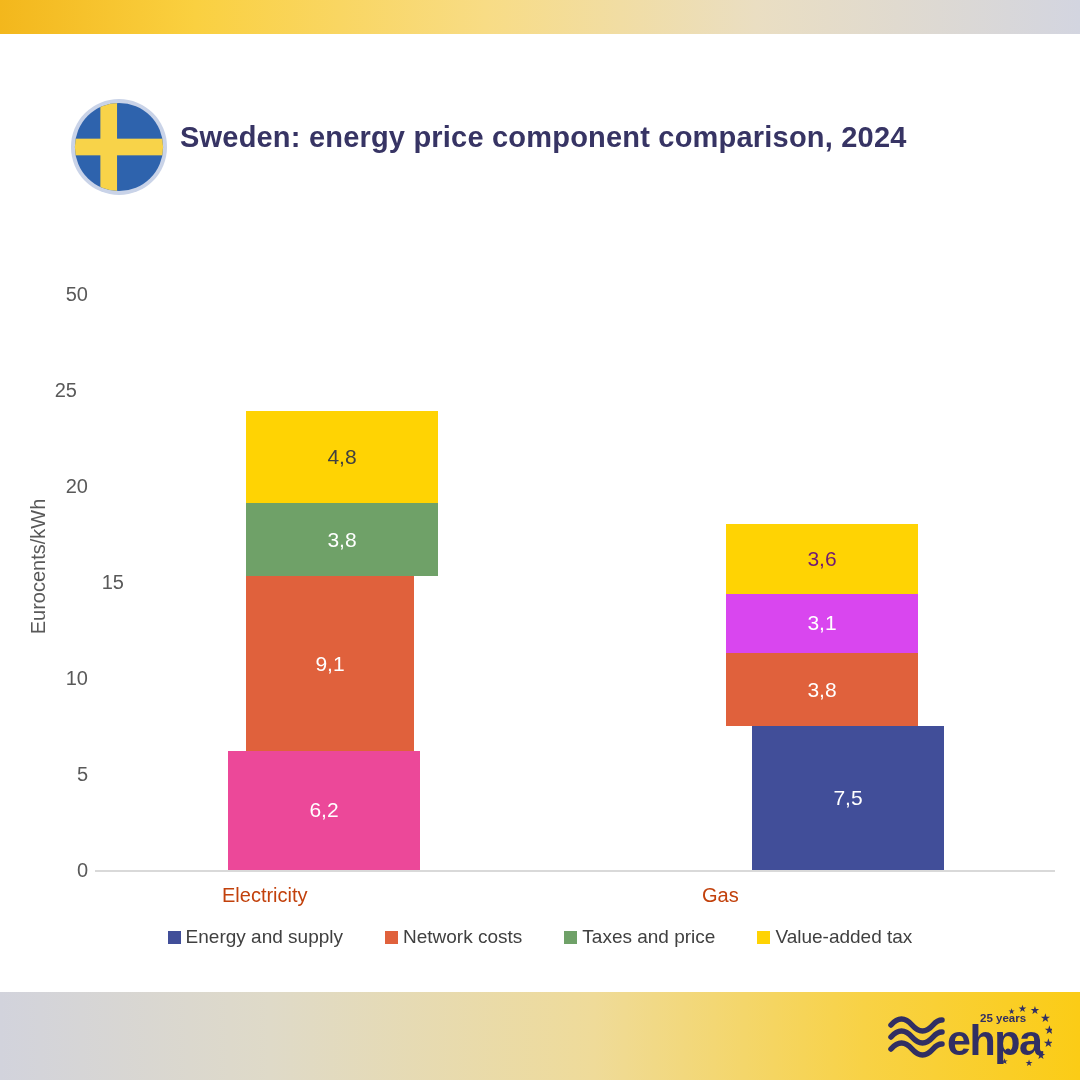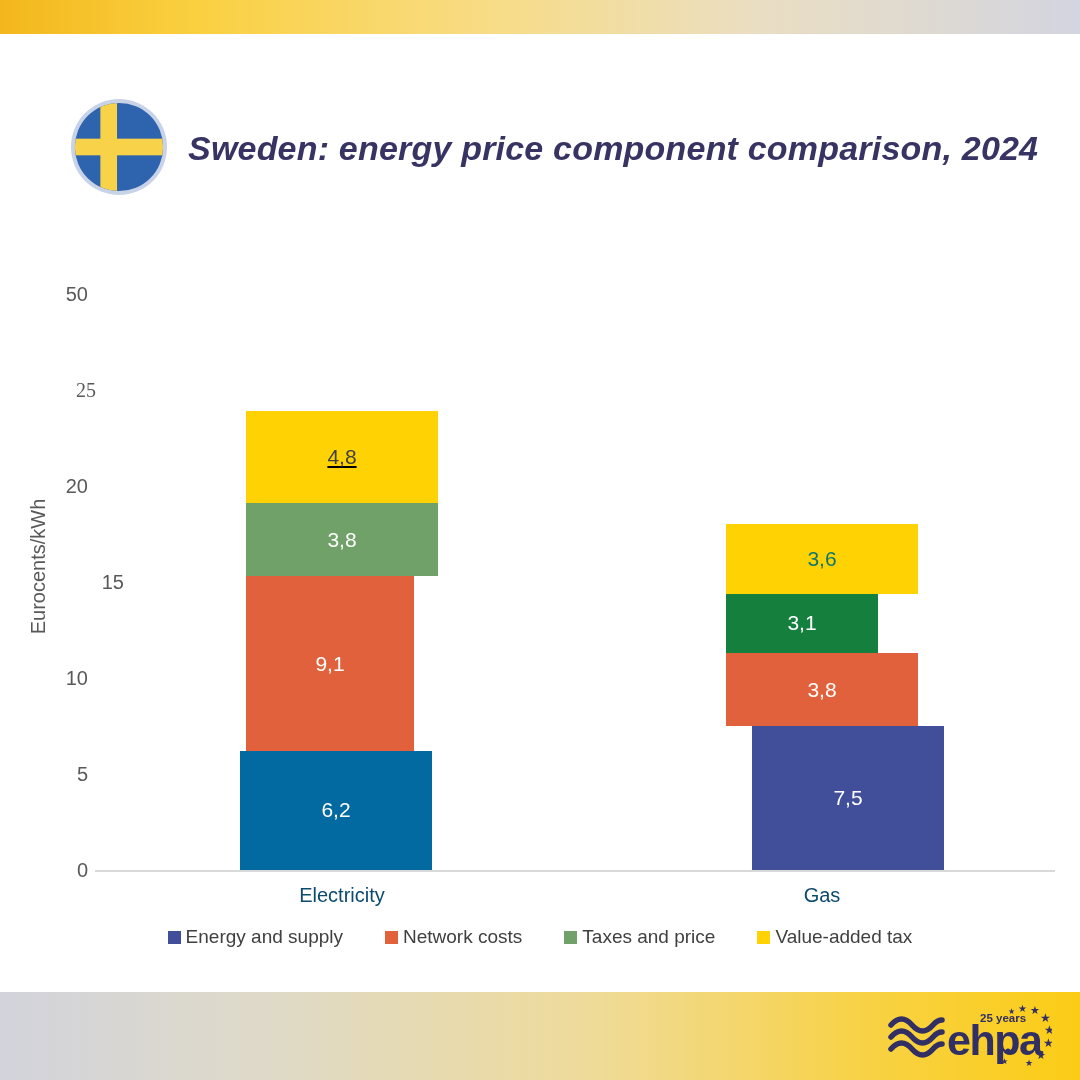--- a/index.html
+++ b/index.html
@@ -8,40 +8,40 @@
     background:#ffffff;
     font-family:"Liberation Sans","DejaVu Sans",sans-serif;
   }
   .band{position:absolute;left:0;width:1080px;}
   .band.top{top:0;height:34px;
     background:linear-gradient(to right,#F3B71C 0%,#FAD040 18%,#F8DC85 45%,#EADEC2 70%,#D3D5E0 100%);}
   .band.bottom{top:992px;height:88px;
     background:linear-gradient(to right,#D2D3DC 0%,#DFDAC8 25%,#EFDB99 55%,#F8D245 80%,#FBCC16 100%);}
   .flag-wrap{position:absolute;left:70px;top:98px;width:98px;height:98px;}
   .page-title{
-    position:absolute;left:180px;top:121px;margin:8px;
-    font-size:34px;font-weight:bold;color:#373464;letter-spacing:0.2px;font-style:italic;
+    position:absolute;left:180px;top:121px;margin:0;
+    font-size:29px;font-weight:bold;color:#373464;letter-spacing:0.2px;
   }
   
   .chart{position:absolute;left:0;top:0;width:1080px;height:1080px;}
   .y-axis-title{
     position:absolute;left:-62px;top:555px;width:200px;text-align:center;
     transform:rotate(-90deg);transform-origin:center;
     font-size:20px;color:#595959;
   }
   .tick-label{
     position:absolute;width:52px;text-align:right;
     font-size:20px;color:#595959;line-height:22px;
   }
   .axis-line{position:absolute;left:95px;top:870px;width:960px;height:2px;background:#D9D9D9;}
   .bar-seg{position:absolute;display:flex;align-items:center;justify-content:center;}
   .seg-label{font-size:21px;}
   .cat-label{
-    position:absolute;top:884px;width:240px;text-align:center;
-    font-size:20px;color:#0c4a6e;
+    position:absolute;top:884px;width:240px;text-align:left;
+    font-size:20px;color:#c2410c;
   }
   .legend{
     position:absolute;left:0;top:926px;width:1080px;
     display:flex;justify-content:center;gap:42px;
   }
   .legend-item{display:flex;align-items:center;gap:5px;}
   .legend-swatch{width:13px;height:13px;display:inline-block;}
   .legend-label{font-size:19px;color:#404040;}
   .ehpa-logo{position:absolute;right:28px;top:10px;width:168px;height:68px;}
 </style>
@@ -49,48 +49,48 @@
 <body>
 
 <div class="chart">
   <div class="y-axis-title">Eurocents/kWh</div>
   <div id="ticks">
       <div class="tick-label" style="left: 36px; top: 859px;">0</div>
       <div class="tick-label" style="left: 36px; top: 763px;">5</div>
       <div class="tick-label" style="left: 36px; top: 667px;">10</div>
       <div class="tick-label" style="left: 36px; top: 571px; padding-left: 36px;">15</div>
       <div class="tick-label" style="left: 36px; top: 475px;">20</div>
-      <div class="tick-label" style="left: 44px; top: 379px; font-family: Liberation Serif, serif;">25</div>
+      <div class="tick-label" style="left: 25px; top: 379px;">25</div>
       <div class="tick-label" style="left: 36px; top: 283px;">50</div>
     </div>
   <div class="axis-line"></div>
   <div id="bars">
-      <div class="bar-seg" style="left: 240px; width: 192px; top: 750.96px; height: 119.04px; background: #0369a1;">
+      <div class="bar-seg" style="left: 228px; width: 192px; top: 750.96px; height: 119.04px; background: #ec4899;">
         <span class="seg-label" style="color: rgb(255, 255, 255);">6,2</span>
       </div>
       <div class="bar-seg" style="left: 246px; width: 168px; top: 576.24px; height: 174.72px; background: rgb(224, 97, 60);">
         <span class="seg-label" style="color: rgb(255, 255, 255);">9,1</span>
       </div>
       <div class="bar-seg" style="left: 246px; width: 192px; top: 503.28px; height: 72.96px; background: rgb(111, 161, 104);">
         <span class="seg-label" style="color: rgb(255, 255, 255);">3,8</span>
       </div>
-      <div class="bar-seg" style="left: 246px; width: 192px; top: 411.12px; height: 92.16px; background: rgb(255, 211, 3); text-decoration: underline;">
+      <div class="bar-seg" style="left: 246px; width: 192px; top: 411.12px; height: 92.16px; background: rgb(255, 211, 3);">
         <span class="seg-label" style="color: rgb(64, 64, 64);">4,8</span>
       </div>
       <div class="bar-seg" style="left: 726px; width: 192px; top: 726px; height: 144px; background: rgb(65, 78, 153); margin-left: 26px;">
         <span class="seg-label" style="color: rgb(255, 255, 255);">7,5</span>
       </div>
       <div class="bar-seg" style="left: 726px; width: 192px; top: 653.04px; height: 72.96px; background: rgb(224, 97, 60);">
         <span class="seg-label" style="color: rgb(255, 255, 255);">3,8</span>
       </div>
-      <div class="bar-seg" style="left: 726px; width: 152px; top: 593.52px; height: 59.52px; background: #15803d;">
+      <div class="bar-seg" style="left: 726px; width: 192px; top: 593.52px; height: 59.52px; background: #d946ef;">
         <span class="seg-label" style="color: rgb(255, 255, 255);">3,1</span>
       </div>
       <div class="bar-seg" style="left: 726px; width: 192px; top: 524.4px; height: 69.12px; background: rgb(255, 211, 3);">
-        <span class="seg-label" style="color: #0f766e; text-align: right;">3,6</span>
+        <span class="seg-label" style="color: #701a75; text-align: right;">3,6</span>
       </div>
     </div>
   <div id="cats">
       <div class="cat-label" style="left: 222px;">Electricity</div>
       <div class="cat-label" style="left: 702px;">Gas</div>
     </div>
   <div class="legend" id="legend">
       <div class="legend-item">
         <span class="legend-swatch" style="background: rgb(65, 78, 153);"></span>
         <span class="legend-label">Energy and supply</span>

